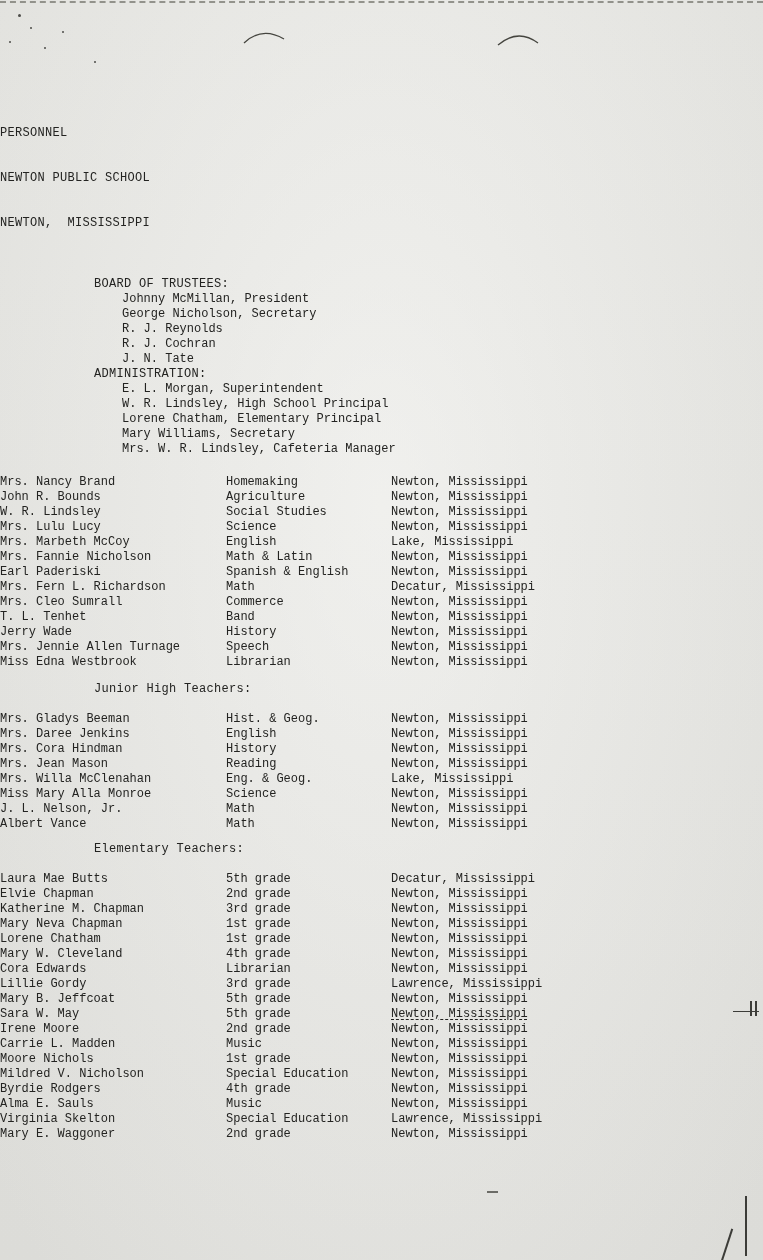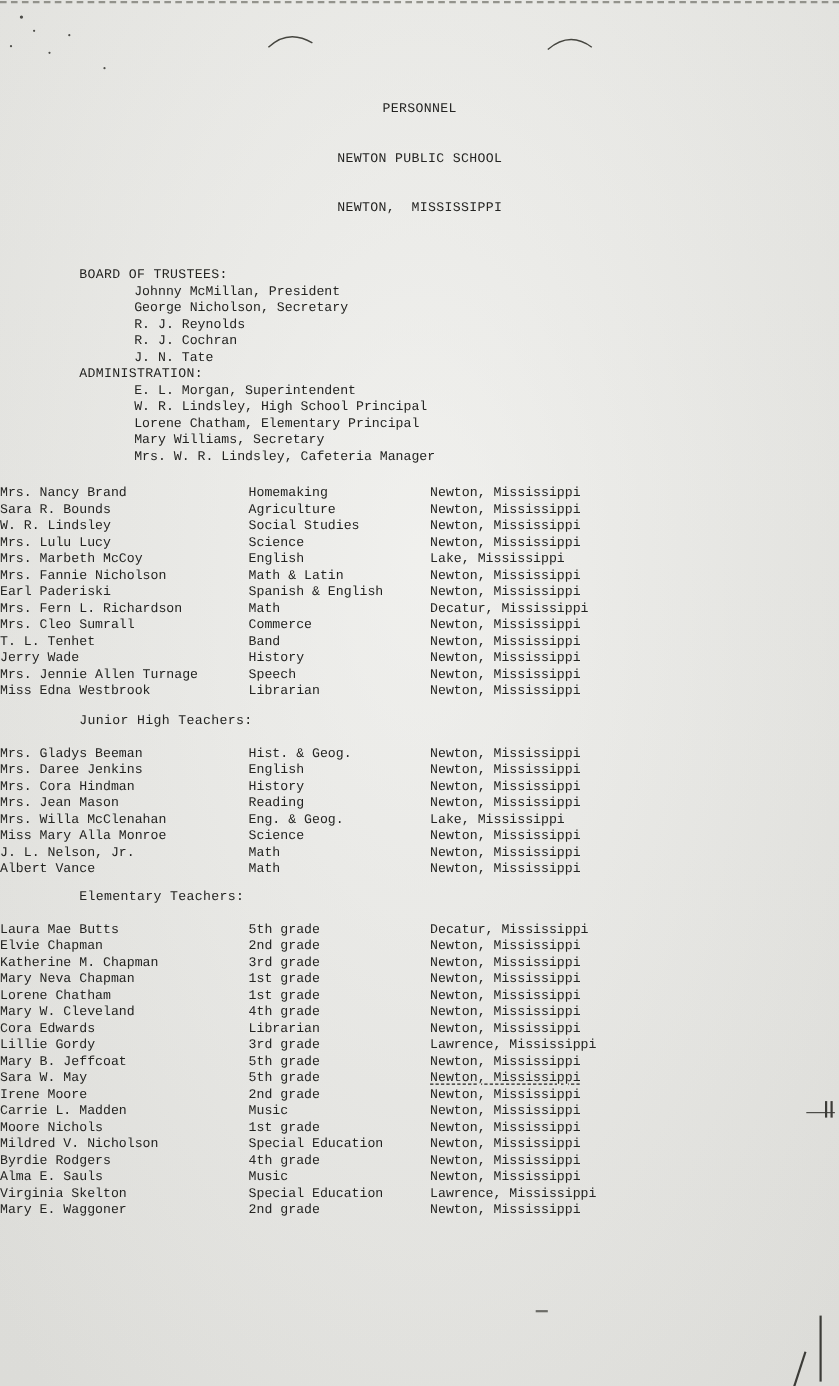--- a/index.html
+++ b/index.html
@@ -16,29 +16,28 @@
     font-family: "Liberation Mono", "DejaVu Sans Mono", monospace;
     font-size: 12px;
     line-height: 15px;
     color: #232321;
   }
 
   
   .doc { position: absolute; inset: 0; }
 
   .header {
-    padding-top: 62px;
-    text-align: center;
+    padding-top: 96px;
     white-space: pre;
     letter-spacing: 0.3px;
   }
 
   .sec-heading {
     margin: 0;
-    padding-left: 72px;
+    padding-left: 94px;
     font-size: 12px;
     font-weight: normal;
     letter-spacing: 0.3px;
   }
 
   .member-list {
     list-style: none;
     margin: 0;
     padding: 0 12px 0 122px;
   }
@@ -154,21 +153,21 @@
 
     <div id="teacher-sections">
         <section class="teacher-section">
     <div class="rows">
             <div class="trow">
     <span class="c-name">Mrs. Nancy Brand</span>
     <span class="c-subj">Homemaking</span>
     <span class="c-city">Newton, Mississippi</span>
   </div>
             <div class="trow">
-    <span class="c-name">Sara R. Bounds</span>
+    <span class="c-name">John R. Bounds</span>
     <span class="c-subj">Agriculture</span>
     <span class="c-city">Newton, Mississippi</span>
   </div>
             <div class="trow">
     <span class="c-name">W. R. Lindsley</span>
     <span class="c-subj">Social Studies</span>
     <span class="c-city">Newton, Mississippi</span>
   </div>
             <div class="trow">
     <span class="c-name">Mrs. Lulu Lucy</span>

